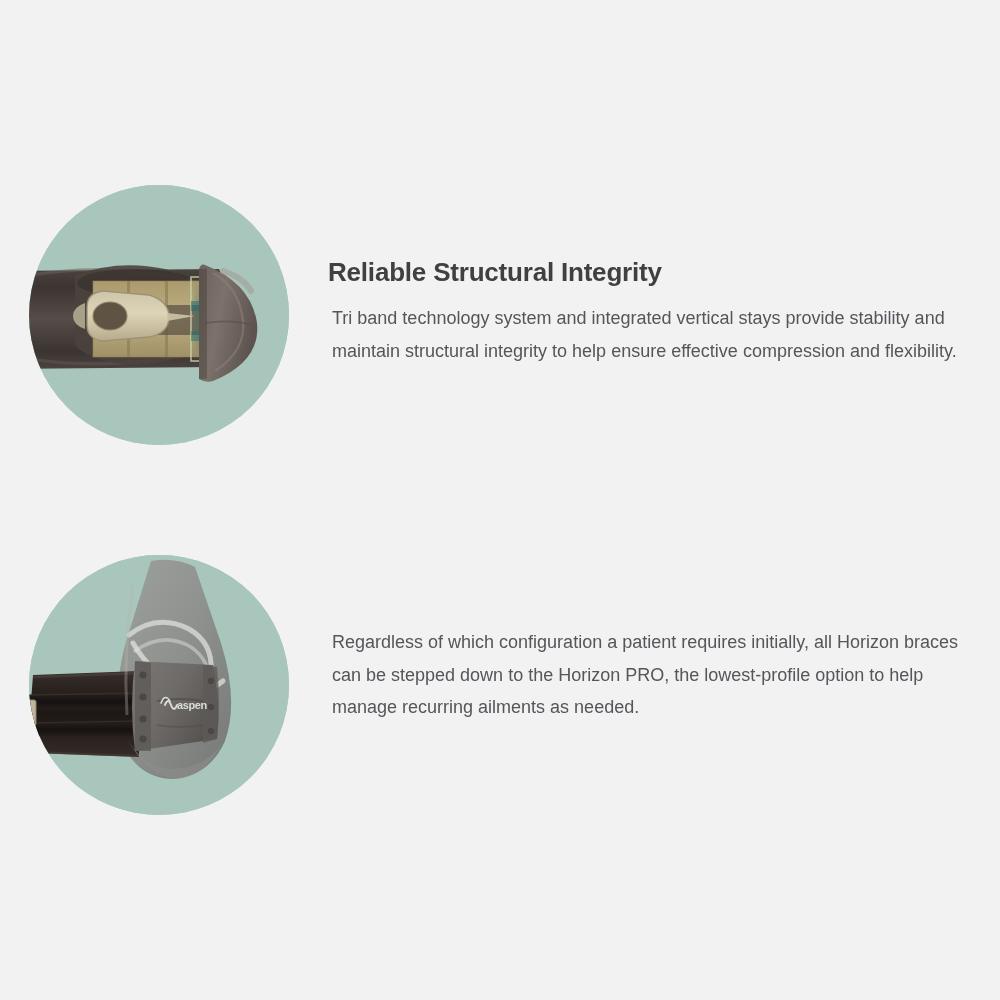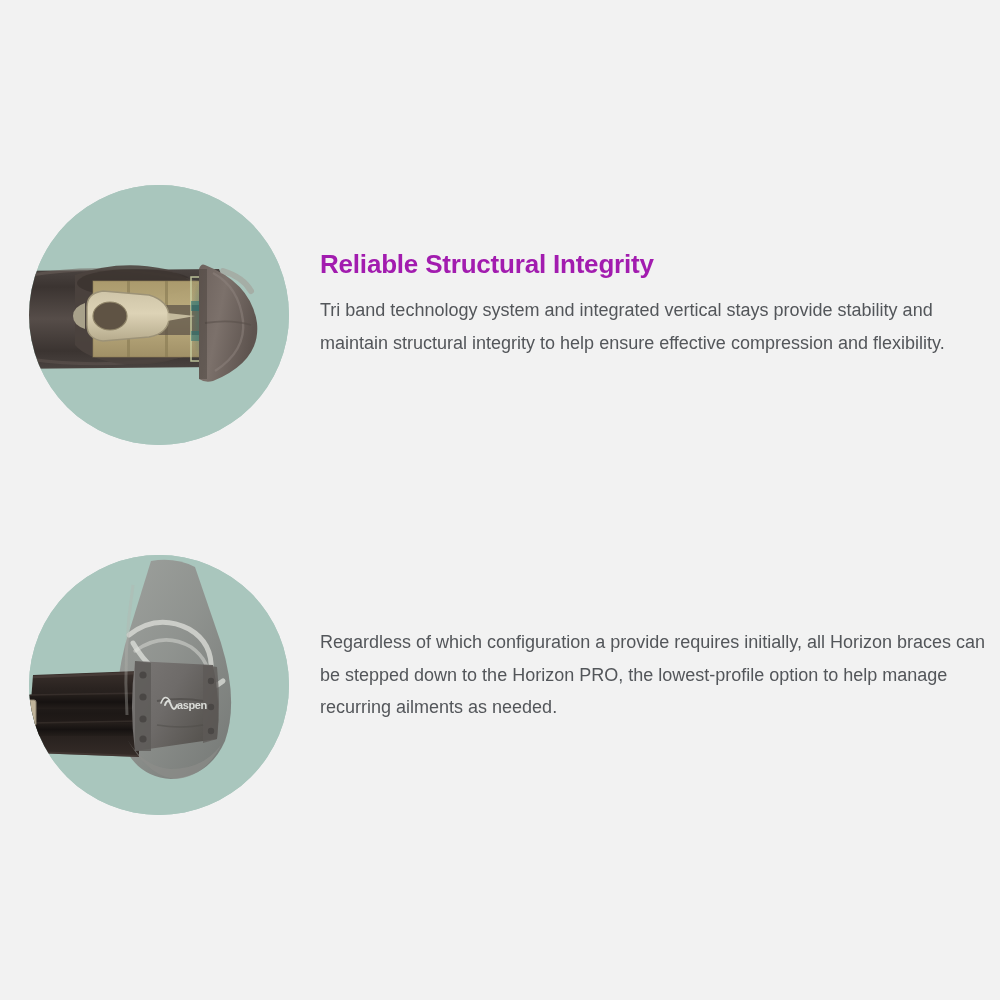--- a/index.html
+++ b/index.html
@@ -58,29 +58,29 @@
   .media-stage svg { display: block; }
 
   
   .copy {
     position: absolute;
     left: 320px;
     top: 0;
     width: 672px;
   }
   .feature-title {
-    margin: 0;
+    margin: 8px;
     font-size: 26px;
     font-weight: bold;
     letter-spacing: -0.2px;
-    color: #a21caf;
+    color: #404040;
     line-height: 34px;
   }
   .feature-body {
-    margin: 0;
+    margin: 12px;
     font-size: 18px;
     font-weight: normal;
     color: #53565a;
     line-height: 32.5px;
   }
   #feature-1 .copy { top: 62px; }
   #feature-1 .feature-body { margin-top: 13px; }
   #feature-2 .copy { top: 58px; }
   #feature-2 .feature-body { margin-top: 13px; }
 </style>
@@ -276,17 +276,17 @@
 
             <path d="M128 214 Q150 252 176 254 Q206 252 222 220 Q204 244 172 244 Q144 242 128 214 Z" fill="#8e8e8b" opacity="0.6"></path>
 
             <path d="M134 60 Q124 126 128 190" fill="none" stroke="#b4b4b0" stroke-width="3" opacity="0.35"></path>
           </g>
         </svg>
       </div>
     </div>
 
     <div class="copy">
-      <p class="feature-body">Regardless of which configuration a provide requires initially, all Horizon braces can be stepped down to the Horizon PRO, the lowest-profile option to help manage recurring ailments as needed.</p>
+      <p class="feature-body">Regardless of which configuration a patient requires initially, all Horizon braces can be stepped down to the Horizon PRO, the lowest-profile option to help manage recurring ailments as needed.</p>
     </div>
   </section>
 
 </div>
 
 </body></html>

